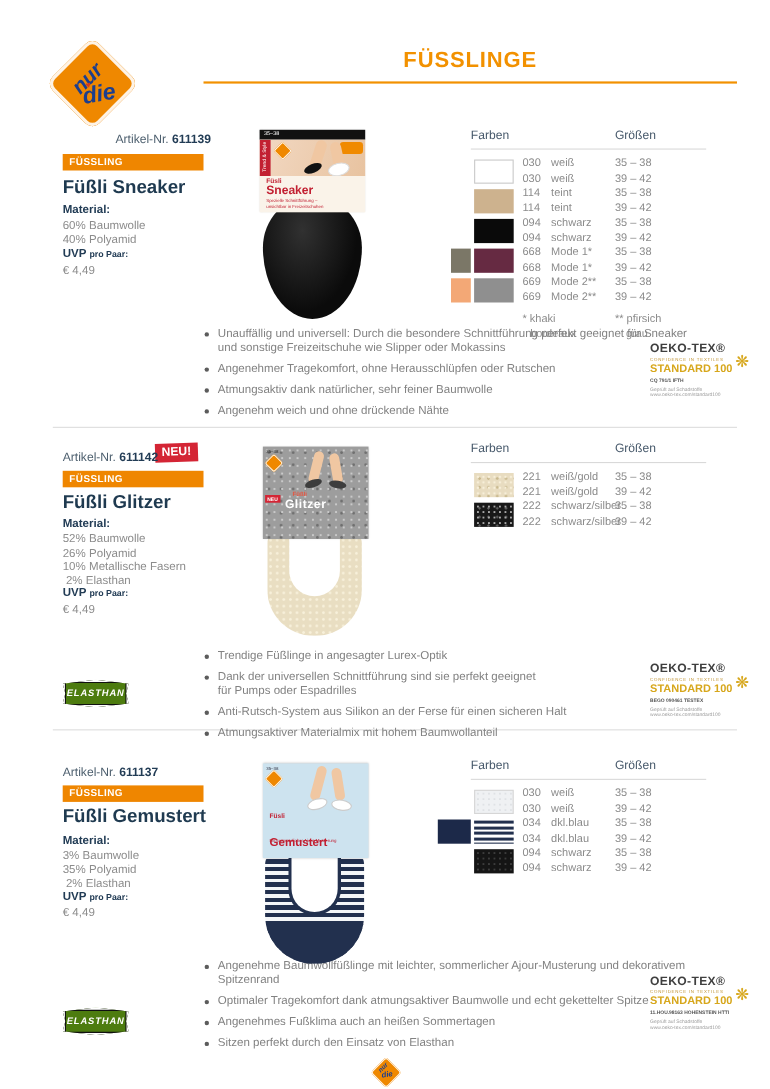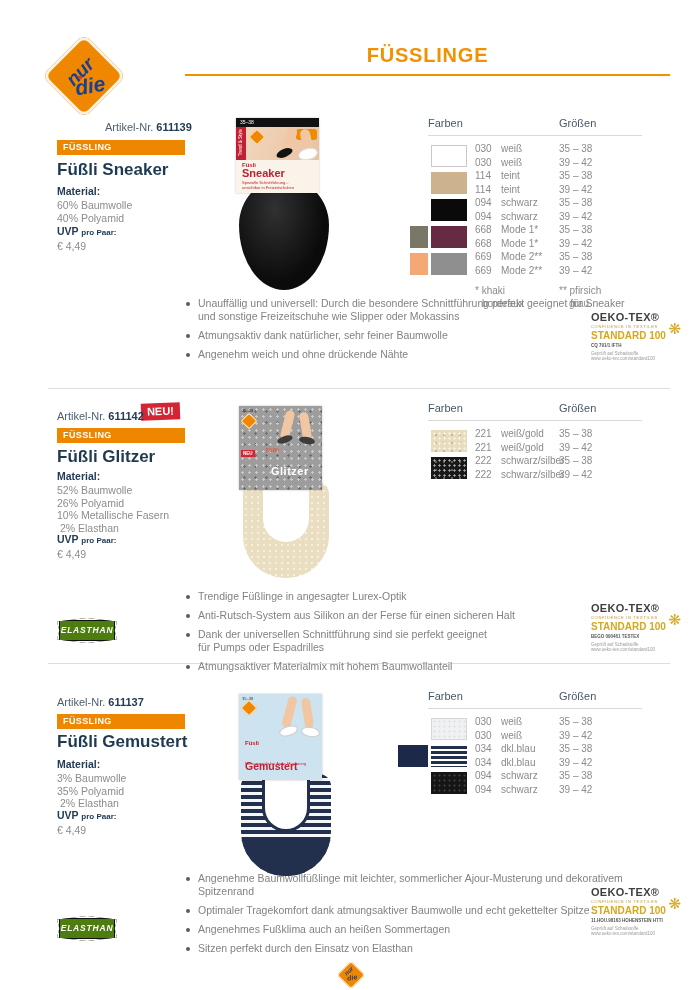--- a/index.html
+++ b/index.html
@@ -72,21 +72,21 @@
   .oeko .o6{font-size:4.5px;color:#9a9a9a;}
 
   
   .elog{width:60px;height:25px;background:#4d7c0f;color:#fff;font-size:8.5px;font-weight:bold;
       font-style:italic;letter-spacing:.8px;text-align:center;line-height:25px;
       clip-path:polygon(0 14%,50% 0,100% 14%,96% 50%,100% 86%,50% 100%,0 86%,4% 50%);
       box-shadow:inset 0 0 0 2px #fff, inset 0 0 0 3px #111;}
 
   
   .pkg{width:96px;}
-  .card{position:absolute;left:0;top:0;width:83px;z-index:2;box-shadow:0 0 2px rgba(0,0,0,.25);}
+  .card{position:absolute;left:0;top:0;width:96px;z-index:2;box-shadow:0 0 2px rgba(0,0,0,.25);}
   .sock{position:absolute;z-index:1;}
   .mini{position:absolute;width:12px;height:12px;background:#ef8800;transform:rotate(45deg);
       box-shadow:inset 0 0 0 1px rgba(255,255,255,.9);border-radius:2px;}
   .leg{position:absolute;background:#f0c7a2;border-radius:8px;}
   
   .card1 .strip{height:9px;background:#111;color:#fff;font-size:5px;line-height:9px;padding-left:4px;}
   .card1 .photo{position:relative;height:33px;background:linear-gradient(110deg,#f2d8c2,#e8c3a0);overflow:hidden;}
   .card1 .band{position:absolute;left:0;top:0;width:10px;height:33px;background:#c22032;}
   .card1 .band span{position:absolute;left:-9px;top:13px;color:#fff;font-size:4.5px;white-space:nowrap;
       transform:rotate(-90deg);}
@@ -103,21 +103,21 @@
       background:radial-gradient(ellipse at 40% 28%,#313131,#0b0b0b 65%);
       border-radius:50% 50% 50% 50% / 42% 42% 58% 58%;}
   
   .card2{height:84px;background:#9d9d9d;
       background-image:radial-gradient(#c9c9c9 1px,transparent 1.4px),radial-gradient(#6f6f6f 1px,transparent 1.4px);
       background-size:7px 7px,11px 11px;overflow:hidden;}
   .card2 .psize{position:absolute;left:3px;top:2px;font-size:4px;color:#222;}
   .card2 .neu2{position:absolute;left:2px;top:44px;background:#d42535;color:#fff;font-size:4.5px;
       font-weight:bold;padding:1px 2px;}
   .card2 .t1{position:absolute;left:27px;top:41px;color:#e65540;font-size:5.5px;font-weight:bold;}
-  .card2 .t2{position:absolute;left:32px;top:47px;color:#fff;font-size:11px;font-weight:bold;letter-spacing:.5px;margin-top:12px;}
+  .card2 .t2{position:absolute;left:20px;top:47px;color:#fff;font-size:11px;font-weight:bold;letter-spacing:.5px;}
   .card2 .flat{position:absolute;width:16px;height:7px;background:#3d3d3d;border-radius:50%;}
   .sock2{left:4px;top:76px;width:86px;height:96px;}
   .s2outer{position:absolute;inset:0;background:#e9dec2;
       background-image:radial-gradient(#f7f0da 1px,transparent 1.4px);background-size:6px 6px;
       border-radius:12px 12px 42px 42px;}
   .s2hole{position:absolute;left:50%;top:0;transform:translateX(-50%);width:46px;height:60px;
       background:#fff;border-radius:0 0 24px 24px;}
   
   .card3{height:86px;background:#cde3ef;overflow:hidden;}
   .card3 .psize{position:absolute;left:3px;top:2px;font-size:4px;color:#334;}
@@ -287,20 +287,21 @@
         <div class="fb">
           <div>** pfirsich</div>
           <div class="l2">grau</div>
         </div>
       </div>
     </div>
 
     <div class="abs bullets" style="left:185px;top:182px;">
       <div class="bi">Unauffällig und universell: Durch die besondere Schnittführung perfekt geeignet für Sneaker
 und sonstige Freizeitschuhe wie Slipper oder Mokassins</div>
+      <div class="bi">Angenehmer Tragekomfort, ohne Herausschlüpfen oder Rutschen</div>
       <div class="bi">Atmungsaktiv dank natürlicher, sehr feiner Baumwolle</div>
       <div class="bi">Angenehm weich und ohne drückende Nähte</div>
     </div>
 
     <div class="oeko" style="left:591px;top:196px;">
       <div class="o1">OEKO-TEX®</div>
       <div class="o2">CONFIDENCE IN TEXTILES</div>
       <div class="o3">STANDARD 100</div>
       <span class="flower">❋</span>
       <div class="o4">CQ 791/1 IFTH</div>
@@ -377,23 +378,23 @@
         </div>
         <div class="sizecol">
           <div>35 – 38</div>
           <div>39 – 42</div>
         </div>
       </div>
     </div>
 
     <div class="abs bullets" style="left:185px;top:190px;">
       <div class="bi">Trendige Füßlinge in angesagter Lurex-Optik</div>
-      <div class="bi">Anti-Rutsch-System aus Silikon an der Ferse für einen sicheren Halt</div>
       <div class="bi">Dank der universellen Schnittführung sind sie perfekt geeignet
 für Pumps oder Espadrilles</div>
+      <div class="bi">Anti-Rutsch-System aus Silikon an der Ferse für einen sicheren Halt</div>
       <div class="bi">Atmungsaktiver Materialmix mit hohem Baumwollanteil</div>
     </div>
 
     <div class="abs elog" style="left:57px;top:218px;">ELASTHAN</div>
 
     <div class="oeko" style="left:591px;top:202px;">
       <div class="o1">OEKO-TEX®</div>
       <div class="o2">CONFIDENCE IN TEXTILES</div>
       <div class="o3">STANDARD 100</div>
       <span class="flower">❋</span>

